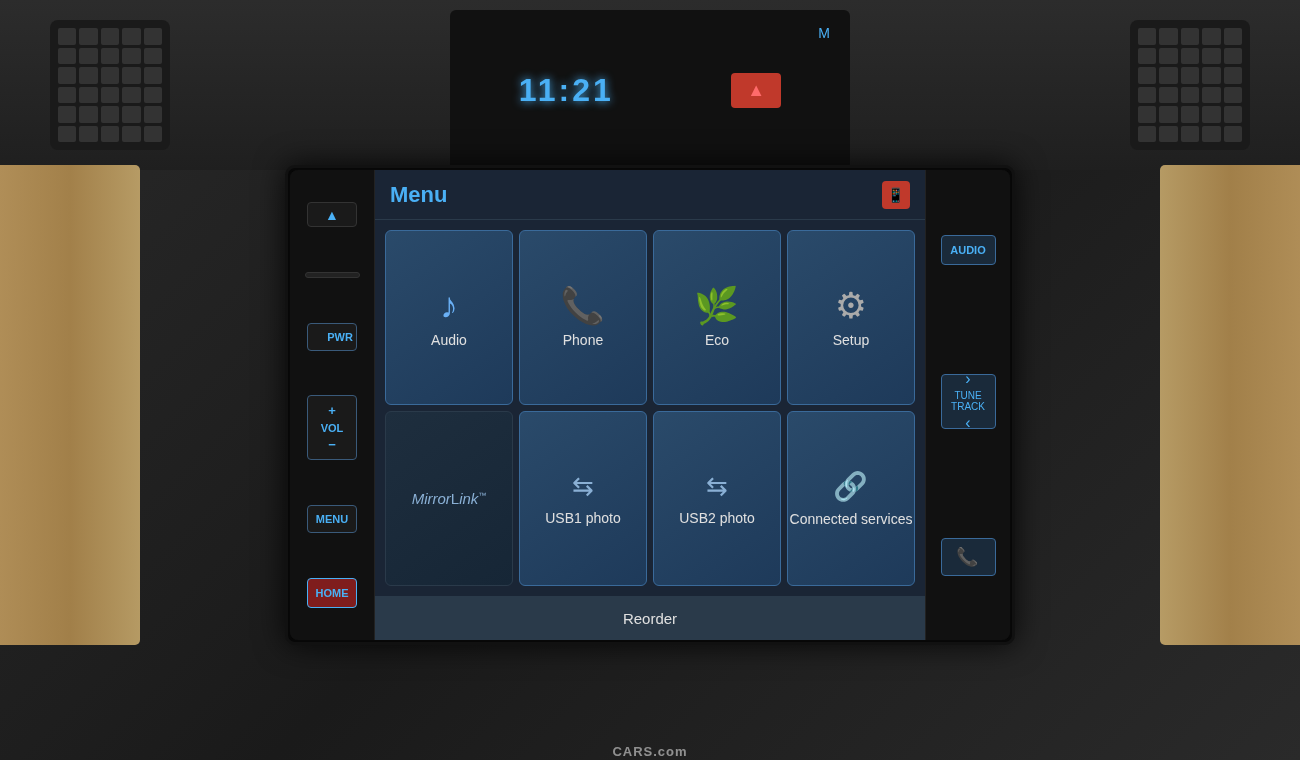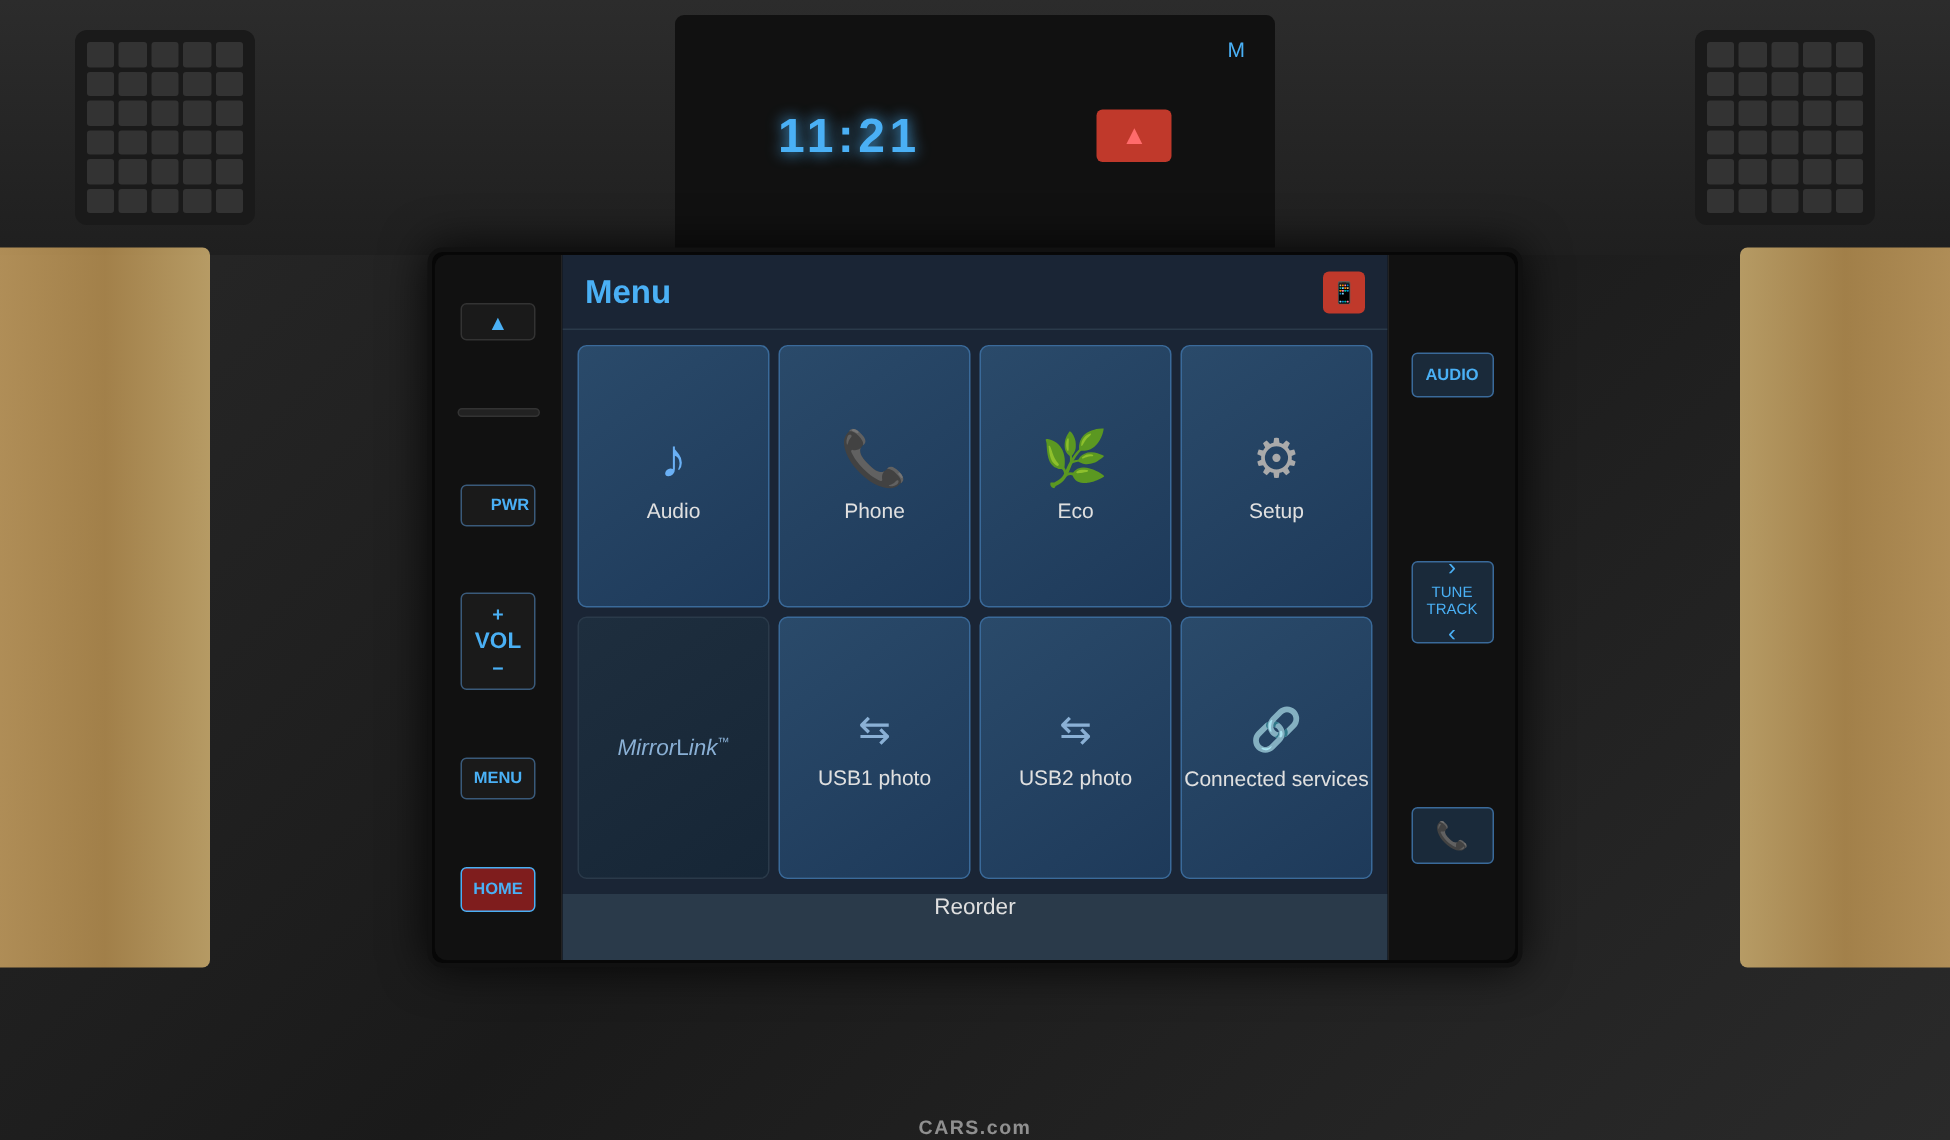--- a/index.html
+++ b/index.html
@@ -202,21 +202,21 @@
       border-radius: 4px;
       display: flex;
       flex-direction: column;
       align-items: center;
       justify-content: space-around;
       padding: 5px;
     }
 
     .vol-label {
       color: #4ab0f5;
-      font-size: 15px;
+      font-size: 11px;
       font-weight: bold;
       text-align: right;
     }
 
     .vol-plus, .vol-minus {
       color: #4ab0f5;
       font-size: 13px;
       font-weight: bold;
     }
 
@@ -336,20 +336,21 @@
       color: #8ab0d5;
       font-size: 15px;
       font-style: italic;
     }
 
     
     .reorder-bar {
       height: 44px;
       background: #2a3a4a;
       display: flex;
+      align-items: center;
       justify-content: center;
     }
 
     .reorder-label {
       color: #e0e0e0;
       font-size: 15px;
     }
 
     
     .right-controls {

